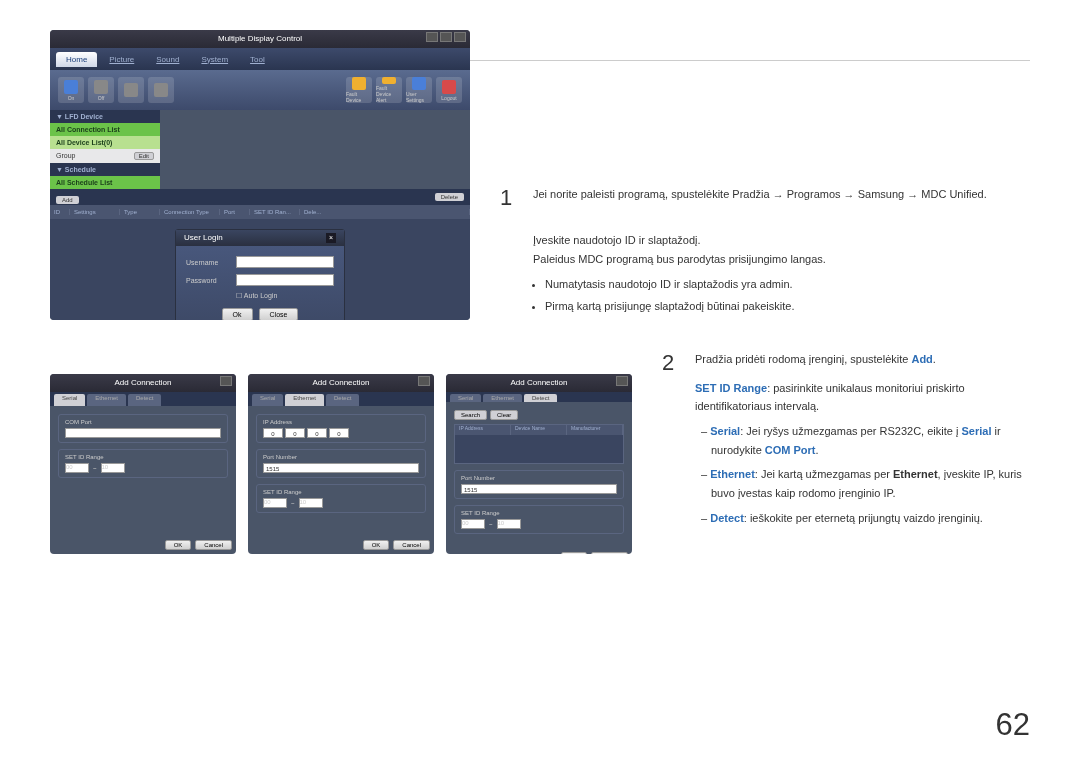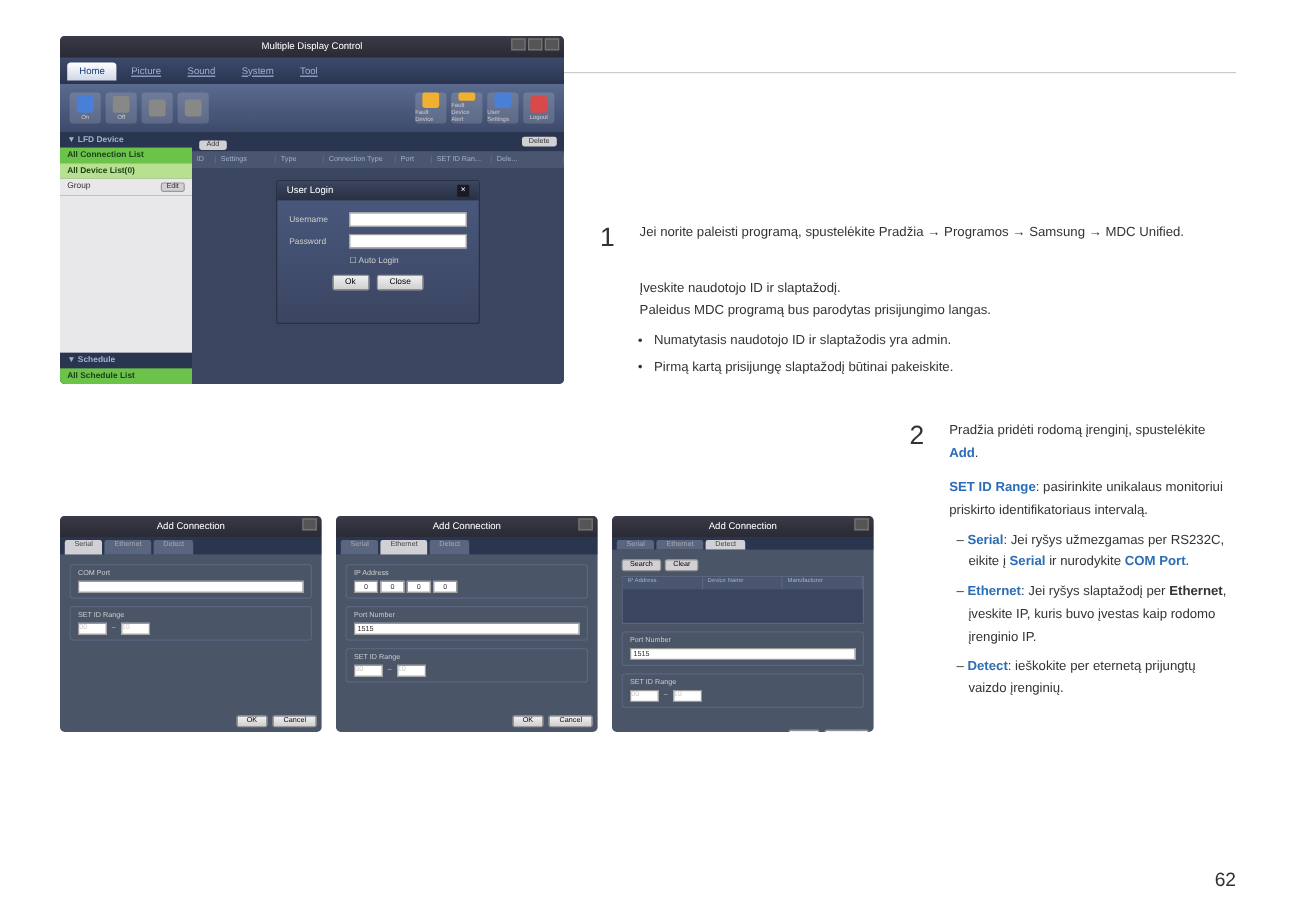--- a/index.html
+++ b/index.html
@@ -9,36 +9,36 @@
 .header-line { position: absolute; top: 60px; left: 50px; right: 50px; height: 1px; background: #ccc; }
 .header-accent { position: absolute; top: 50px; left: 50px; width: 80px; height: 10px; background: #1a3e7a; }
 
 .title { color: #2d6db5; font-size: 26px; font-weight: bold; margin-top: 60px; margin-bottom: 20px; }
 
 .content-row { display: flex; gap: 30px; margin-bottom: 30px; align-items: flex-end; }
 
 
 .screenshot { background: #4a5568; border-radius: 4px; position: relative; overflow: hidden; }
 .screenshot.main { width: 420px; height: 290px; }
-.screenshot.small { width: 218px; height: 180px; }
+.screenshot.small { width: 186px; height: 180px; }
 
 .titlebar { background: linear-gradient(#3a3a48, #2a2a35); height: 18px; color: #fff; font-size: 8px; text-align: center; line-height: 18px; position: relative; }
 .titlebar-buttons { position: absolute; right: 4px; top: 2px; display: flex; gap: 2px; }
 .tb-btn { width: 12px; height: 10px; background: #555; border: 1px solid #777; }
 
 .tabbar { background: linear-gradient(#3d4a6b, #2a3550); height: 22px; display: flex; align-items: center; padding: 0 6px; }
 .tab { background: linear-gradient(#fff, #d0d8e8); color: #1a3e7a; font-size: 8px; padding: 3px 10px; border-radius: 3px 3px 0 0; margin-right: 2px; }
 .tab.inactive { background: none; color: #a0b0d0; text-decoration: underline; }
 
 .toolbar { background: linear-gradient(#5a6b8f, #3d4a6b); height: 40px; display: flex; align-items: center; justify-content: space-between; padding: 0 8px; }
 .tool-btn-group { display: flex; gap: 4px; }
 .tool-btn { width: 26px; height: 26px; background: rgba(255,255,255,0.15); border-radius: 3px; display: flex; flex-direction: column; align-items: center; justify-content: center; font-size: 5px; color: #ccc; }
 .tool-icon { width: 14px; height: 14px; border-radius: 2px; margin-bottom: 1px; }
 
-.main-body { display: flex; height: 210px; }
+.main-body { display: flex; height: 210px; flex-direction: column; }
 .sidebar { width: 110px; background: #3a4560; display: flex; flex-direction: column; }
 .sb-header { background: #6bc349; color: #1a3e1a; font-size: 7px; padding: 3px 6px; font-weight: bold; }
 .sb-header.dark { background: #2a3550; color: #a0b0d0; }
 .sb-row { color: #ccc; font-size: 7px; padding: 3px 6px; display: flex; justify-content: space-between; }
 .sb-row.light { background: #e8e8ea; color: #333; }
 .sb-mini-btn { background: #d0d0d5; border: 1px solid #999; font-size: 6px; padding: 0 4px; border-radius: 2px; color: #333; }
 
 .content-area { flex: 1; background: #3a4560; position: relative; }
 .subbar { background: #2a3550; height: 16px; display: flex; align-items: center; justify-content: space-between; padding: 0 6px; }
 .subbar-btn { background: #d0d0d5; font-size: 6px; padding: 1px 6px; border-radius: 2px; color: #333; }
@@ -85,21 +85,21 @@
 .bullet-list { margin-top: 6px; padding-left: 12px; }
 .bullet-list li { list-style: disc; margin-bottom: 4px; }
 .dash-list { margin-top: 6px; padding-left: 6px; }
 .dash-list li { list-style: none; margin-bottom: 6px; text-indent: -10px; padding-left: 10px; }
 .dash-list li::before { content: "‒  "; }
 .hl-blue { color: #2d6db5; font-weight: bold; }
 .hl-bold { color: #333; font-weight: bold; }
 
 .small-row { display: flex; gap: 12px; }
 
-.page-num { position: absolute; bottom: 20px; right: 50px; font-size: 16px; color: #333; font-weight: 300; }
+.page-num { position: absolute; bottom: 20px; right: 50px; font-size: 31px; color: #333; font-weight: 300; }
 </style>
 </head>
 <body>
 
 <div class="page">
   <div class="header-accent"></div>
   <div class="header-line"></div>
 
 
   <div class="content-row">
@@ -344,21 +344,21 @@
     </div>
 
     <div style="flex:1">
       <div class="step">
         <div class="step-num">2</div>
         <div class="step-text">
           <p><span>Pradžia pridėti rodomą įrenginį, spustelėkite </span><span class="hl-blue">Add</span>.</p>
           <p style="margin-top:10px"><span class="hl-blue">SET ID Range</span><span>: pasirinkite unikalaus monitoriui priskirto identifikatoriaus intervalą.</span></p>
           <ul class="dash-list">
             <li><span class="hl-blue">Serial</span><span>: Jei ryšys užmezgamas per RS232C, eikite į </span><span class="hl-blue">Serial</span><span> ir nurodykite </span><span class="hl-blue">COM Port</span>.</li>
-            <li><span class="hl-blue">Ethernet</span><span>: Jei ryšys slaptažodį per </span><span class="hl-bold">Ethernet</span><span>, įveskite IP, kuris buvo įvestas kaip rodomo įrenginio IP.</span></li>
+            <li><span class="hl-blue">Ethernet</span><span>: Jei kartą užmezgamas per </span><span class="hl-bold">Ethernet</span><span>, įveskite IP, kuris buvo įvestas kaip rodomo įrenginio IP.</span></li>
             <li><span class="hl-blue">Detect</span><span>: ieškokite per eternetą prijungtų vaizdo įrenginių.</span></li>
           </ul>
         </div>
       </div>
     </div>
   </div>
 
   <div class="page-num">62</div>
 </div>
 

